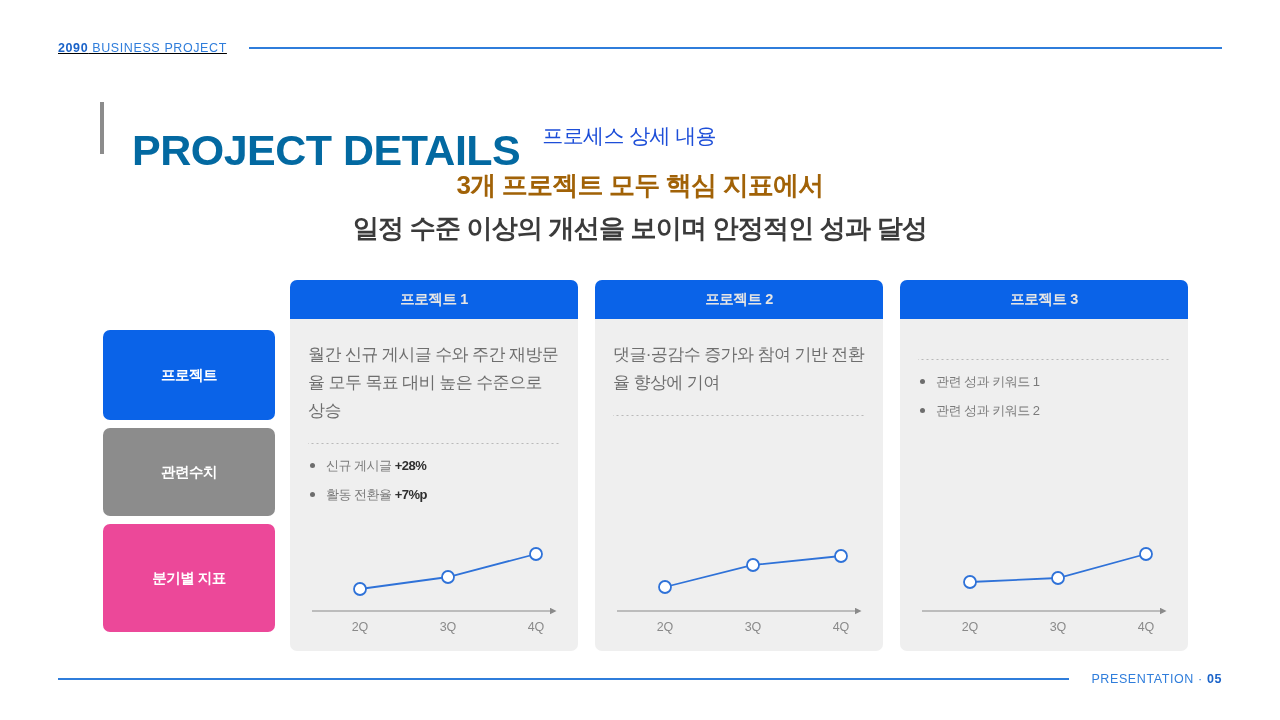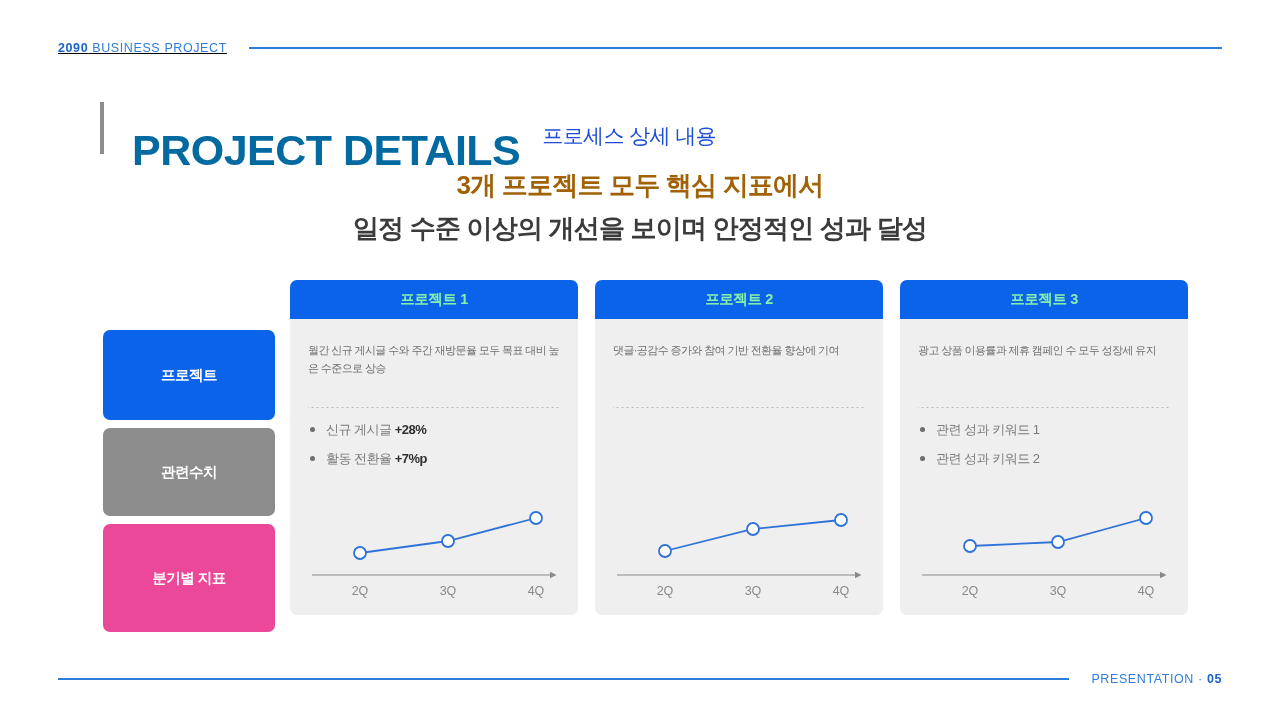--- a/index.html
+++ b/index.html
@@ -138,33 +138,33 @@
     background: #efefef;
     display: flex;
     flex-direction: column;
   }
   .card-header {
     background: #0a63e8;
     height: 39px;
     display: flex;
     align-items: center;
     justify-content: center;
-    color: #86efac;
+    color: #e5e5e5;
     font-size: 14.5px;
     font-weight: bold;
     letter-spacing: -0.4px;
   }
   .card-body {
     flex: 1;
     padding: 22px 18px 12px 18px;
     display: flex;
     flex-direction: column;
   }
   .card-desc {
-    font-size: 11px;
+    font-size: 17px;
     color: #6e6e6e;
     line-height: 1.65;
     letter-spacing: -0.6px;
     min-height: 48px;
   }
   .divider {
     height: 1px;
     margin: 18px 0 14px 0;
     background-image: linear-gradient(to right, #b9b9b9 36%, rgba(255,255,255,0) 0%);
     background-position: bottom;
@@ -328,21 +328,20 @@
         </svg>
       </div>
     </div>
   </div>
 
   <div class="card">
     <div class="card-header">
       <span>프로젝트 3</span>
     </div>
     <div class="card-body">
-      <div class="card-desc">광고 상품 이용률과 제휴 캠페인 수 모두 성장세 유지</div>
       <div class="divider"></div>
       <ul class="bullets">
         <li class="plain"><span>관련 성과 키워드 1</span></li>
         <li class="plain"><span>관련 성과 키워드 2</span></li>
       </ul>
       <div class="card-chart">
         <svg width="252" height="118" viewBox="0 0 252 118">
           <defs>
             <marker id="arrow3" markerWidth="7" markerHeight="7" refX="1" refY="3" orient="auto">
               <path d="M0,0 L6,3 L0,6 z" fill="#8a8a8a"></path>

